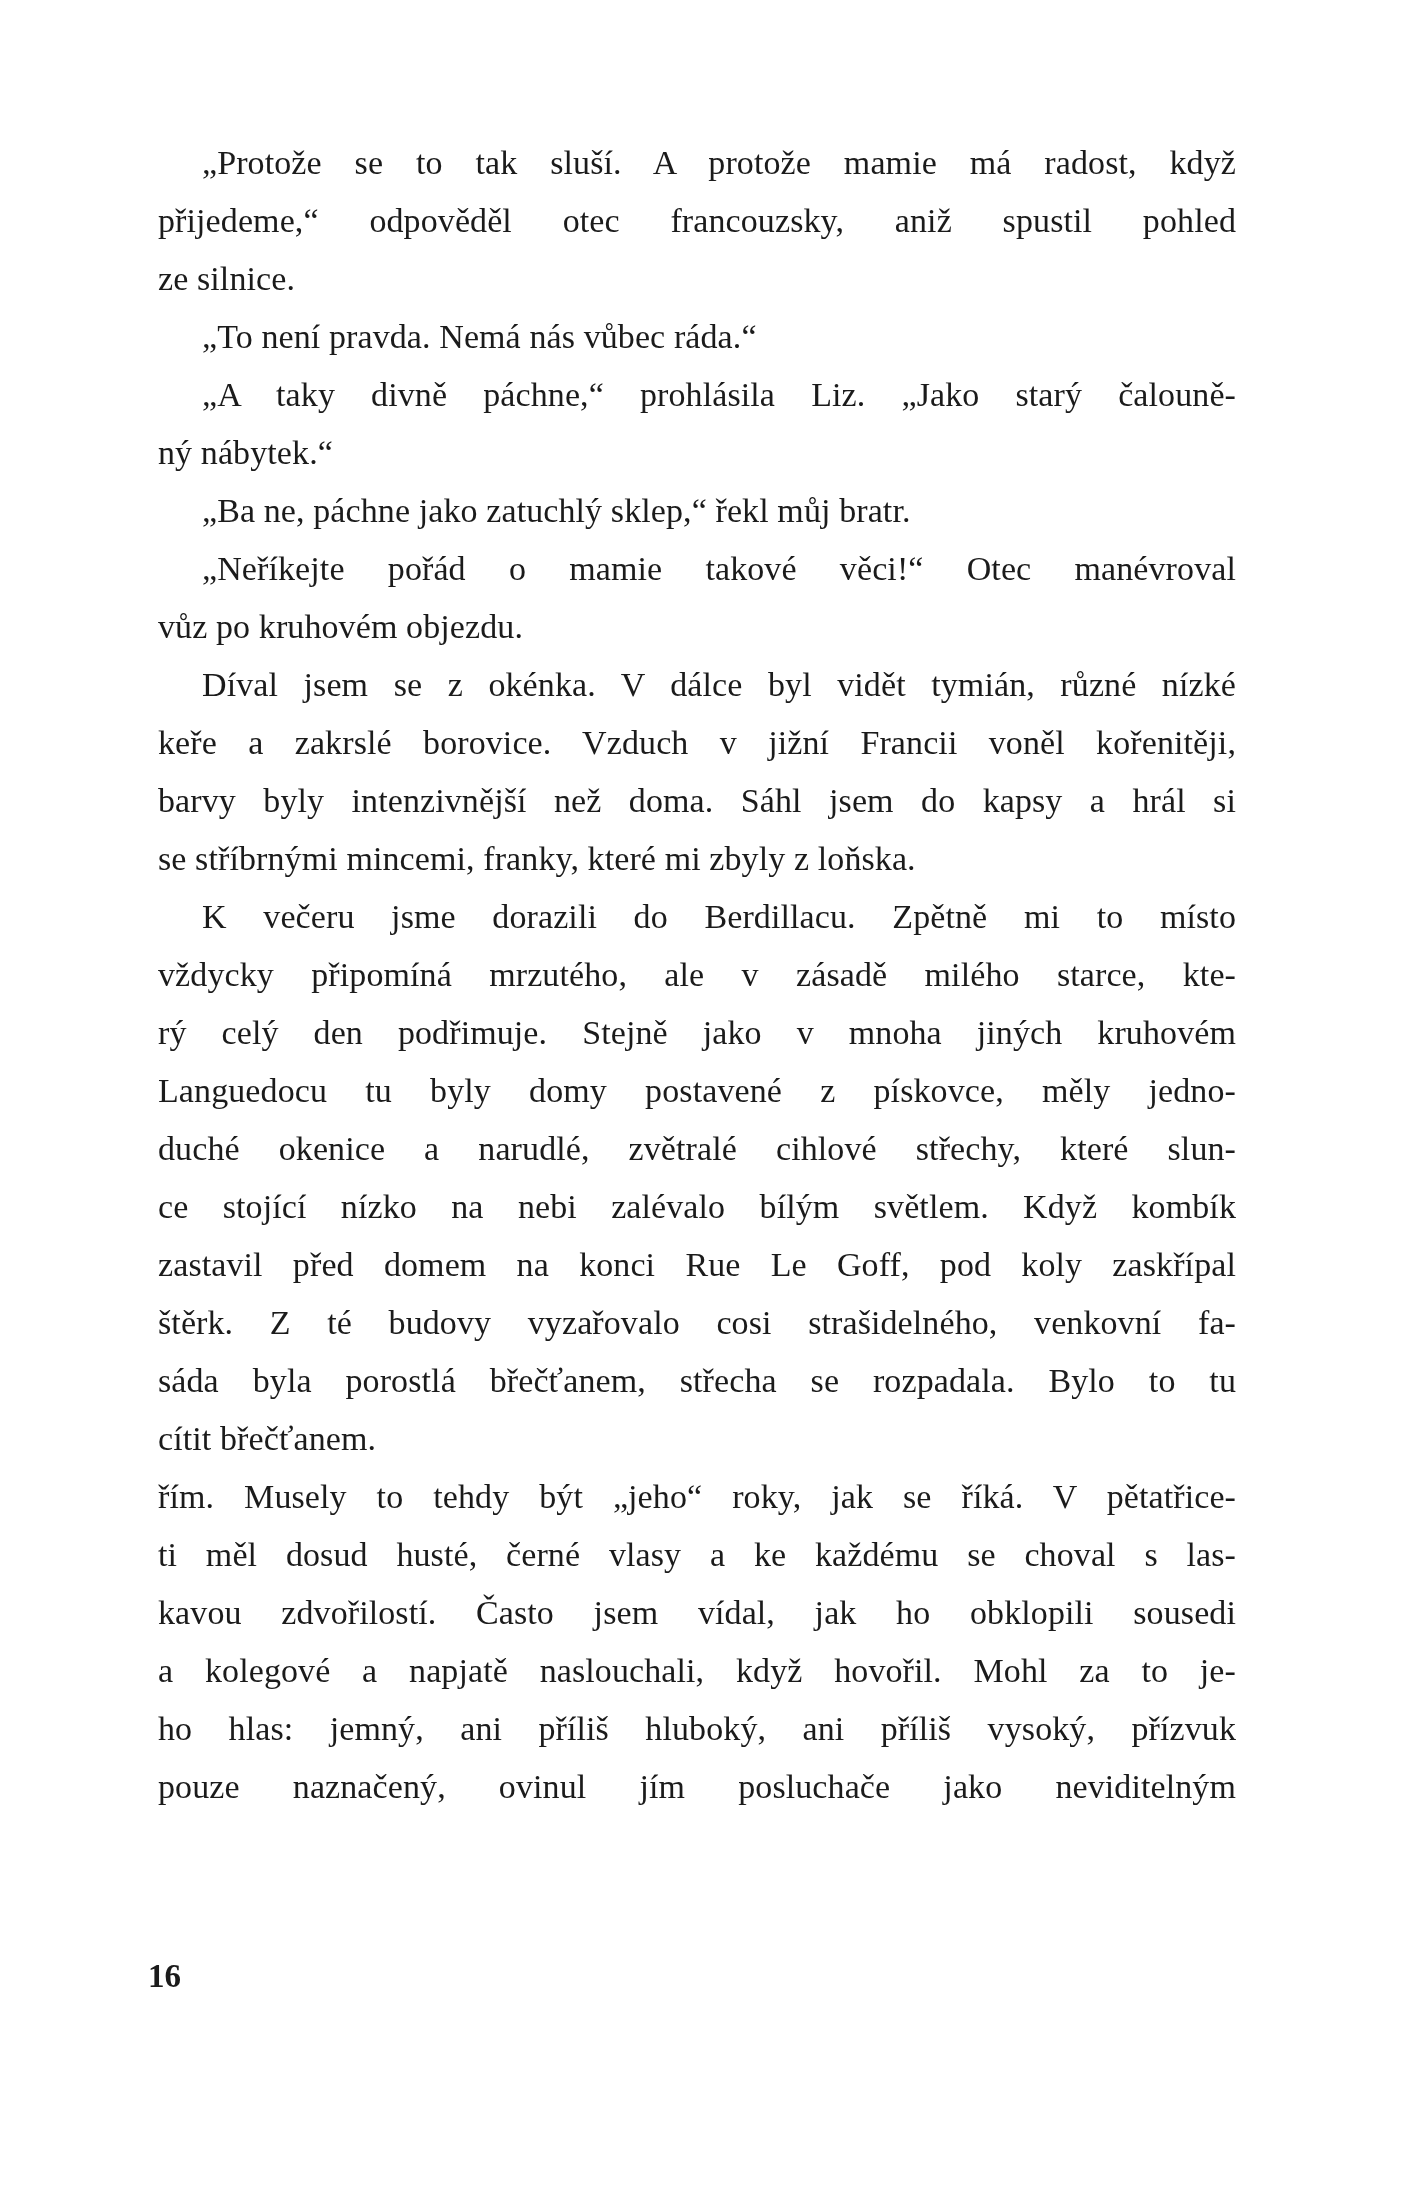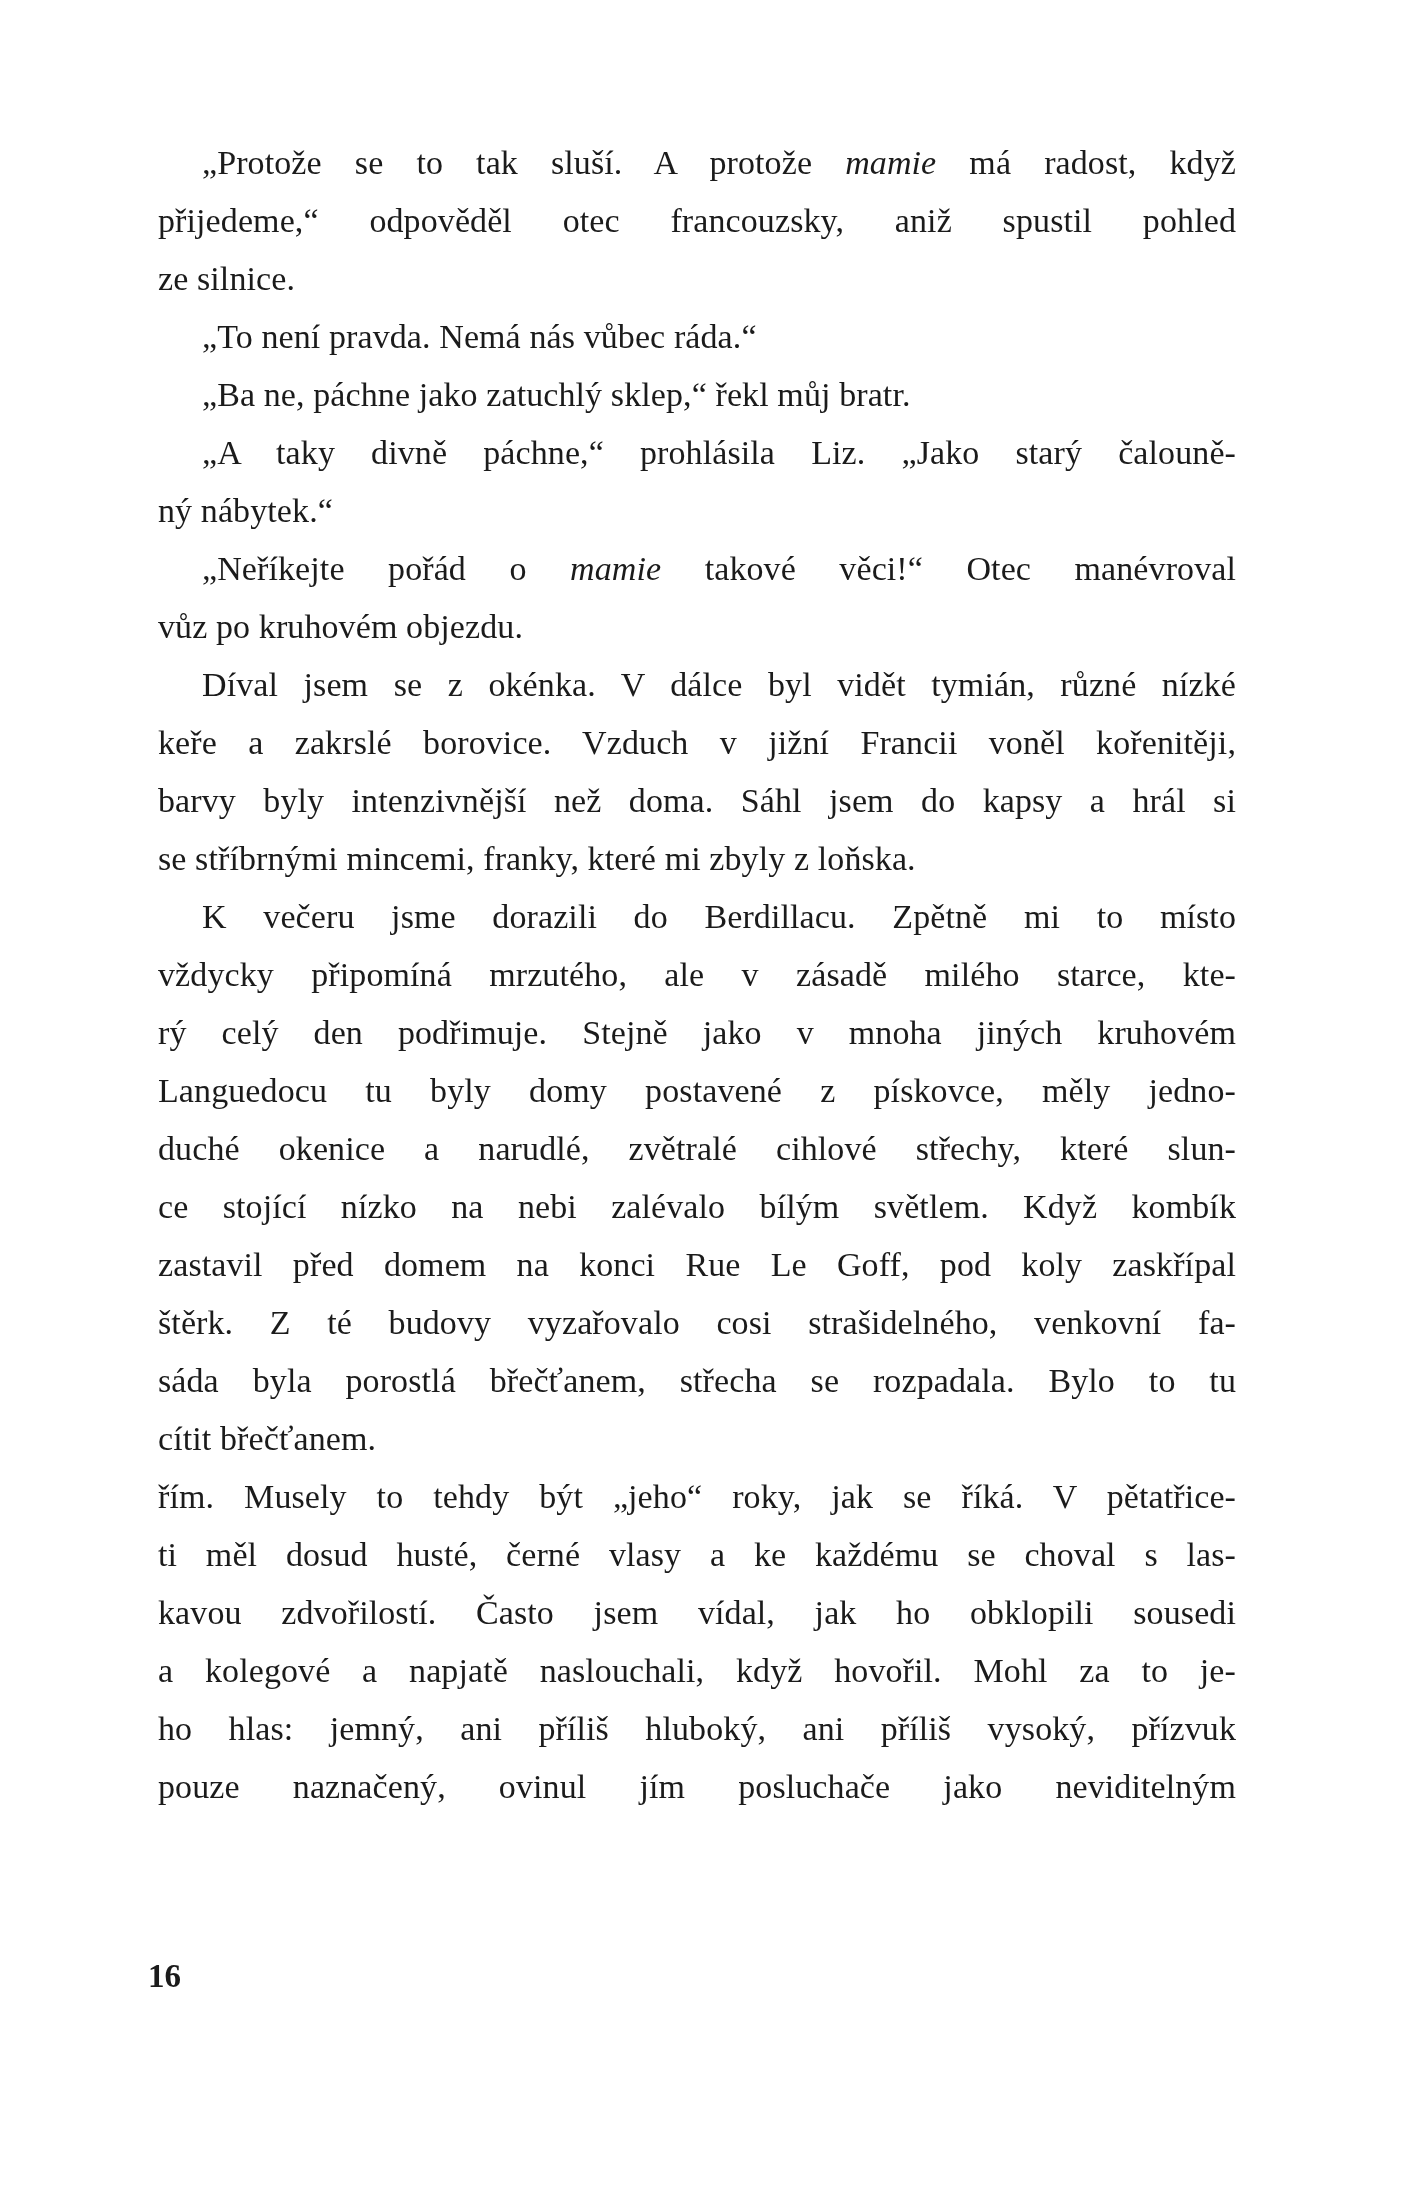--- a/index.html
+++ b/index.html
@@ -38,21 +38,20 @@
     white-space: normal;
   }
   .line.last {
     text-align: right;
     text-align-last: left;
   }
   .line.indent {
     text-indent: 44px;
   }
   .line .it {
-    font-style: italic;
     margin-top: 6px;
   }
   .page-number {
     position: absolute;
     left: 148px;
     top: 1956px;
     font-size: 33px;
     font-weight: bold;
     line-height: 40px;
   }
@@ -64,25 +63,25 @@
   <div class="text-block" id="text-block">
       <div class="paragraph">
         <div class="line indent"><span>„Protože se to tak sluší. A protože </span><span class="it">mamie</span><span> má radost, když</span></div>
         <div class="line"><span>přijedeme,“ odpověděl otec francouzsky, aniž spustil pohled</span></div>
         <div class="line last"><span>ze silnice.</span></div>
       </div>
       <div class="paragraph">
         <div class="line indent last"><span>„To není pravda. Nemá nás vůbec ráda.“</span></div>
       </div>
       <div class="paragraph">
-        <div class="line indent last"><span>„Ba ne, páchne jako zatuchlý sklep,“ řekl můj bratr.</span></div>
+        <div class="line indent"><span>„A taky divně páchne,“ prohlásila Liz. „Jako starý čalouně-</span></div>
+        <div class="line last"><span>ný nábytek.“</span></div>
       </div>
       <div class="paragraph">
-        <div class="line indent"><span>„A taky divně páchne,“ prohlásila Liz. „Jako starý čalouně-</span></div>
-        <div class="line last"><span>ný nábytek.“</span></div>
+        <div class="line indent last"><span>„Ba ne, páchne jako zatuchlý sklep,“ řekl můj bratr.</span></div>
       </div>
       <div class="paragraph">
         <div class="line indent"><span>„Neříkejte pořád o </span><span class="it">mamie</span><span> takové věci!“ Otec manévroval</span></div>
         <div class="line last"><span>vůz po kruhovém objezdu.</span></div>
       </div>
       <div class="paragraph">
         <div class="line indent"><span>Díval jsem se z okénka. V dálce byl vidět tymián, různé nízké</span></div>
         <div class="line"><span>keře a zakrslé borovice. Vzduch v jižní Francii voněl kořenitěji,</span></div>
         <div class="line"><span>barvy byly intenzivnější než doma. Sáhl jsem do kapsy a hrál si</span></div>
         <div class="line last"><span>se stříbrnými mincemi, franky, které mi zbyly z loňska.</span></div>

